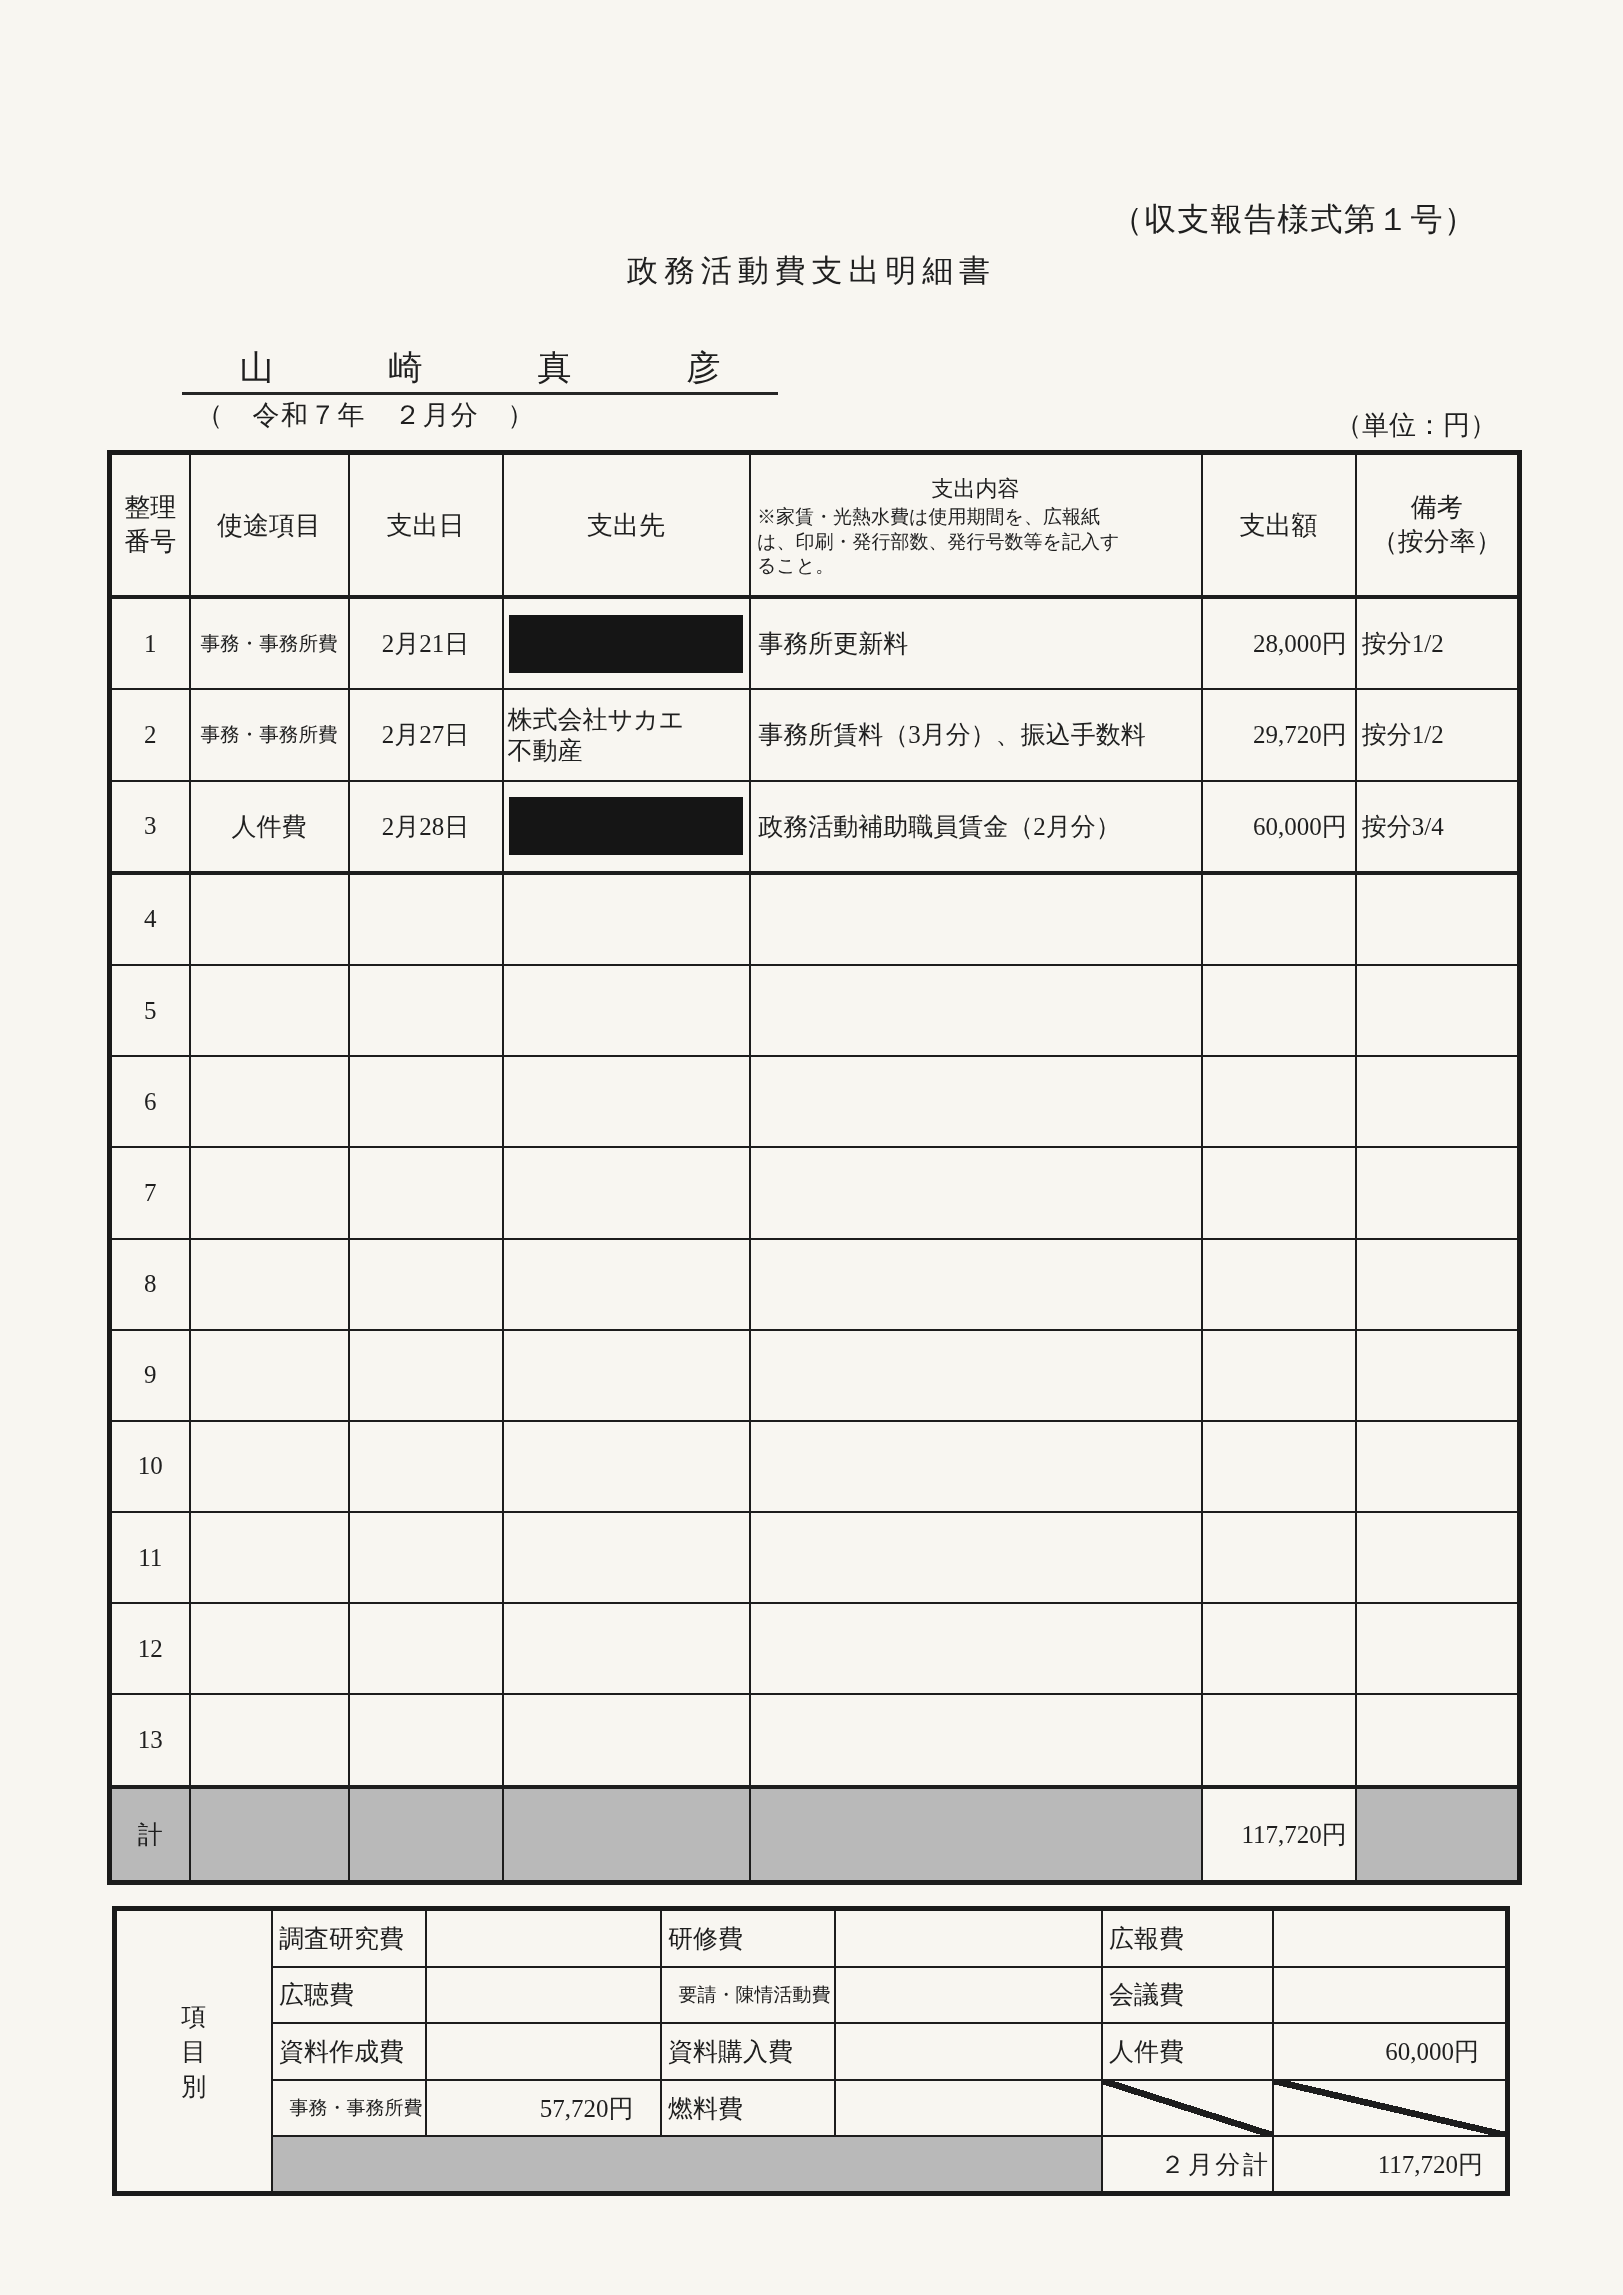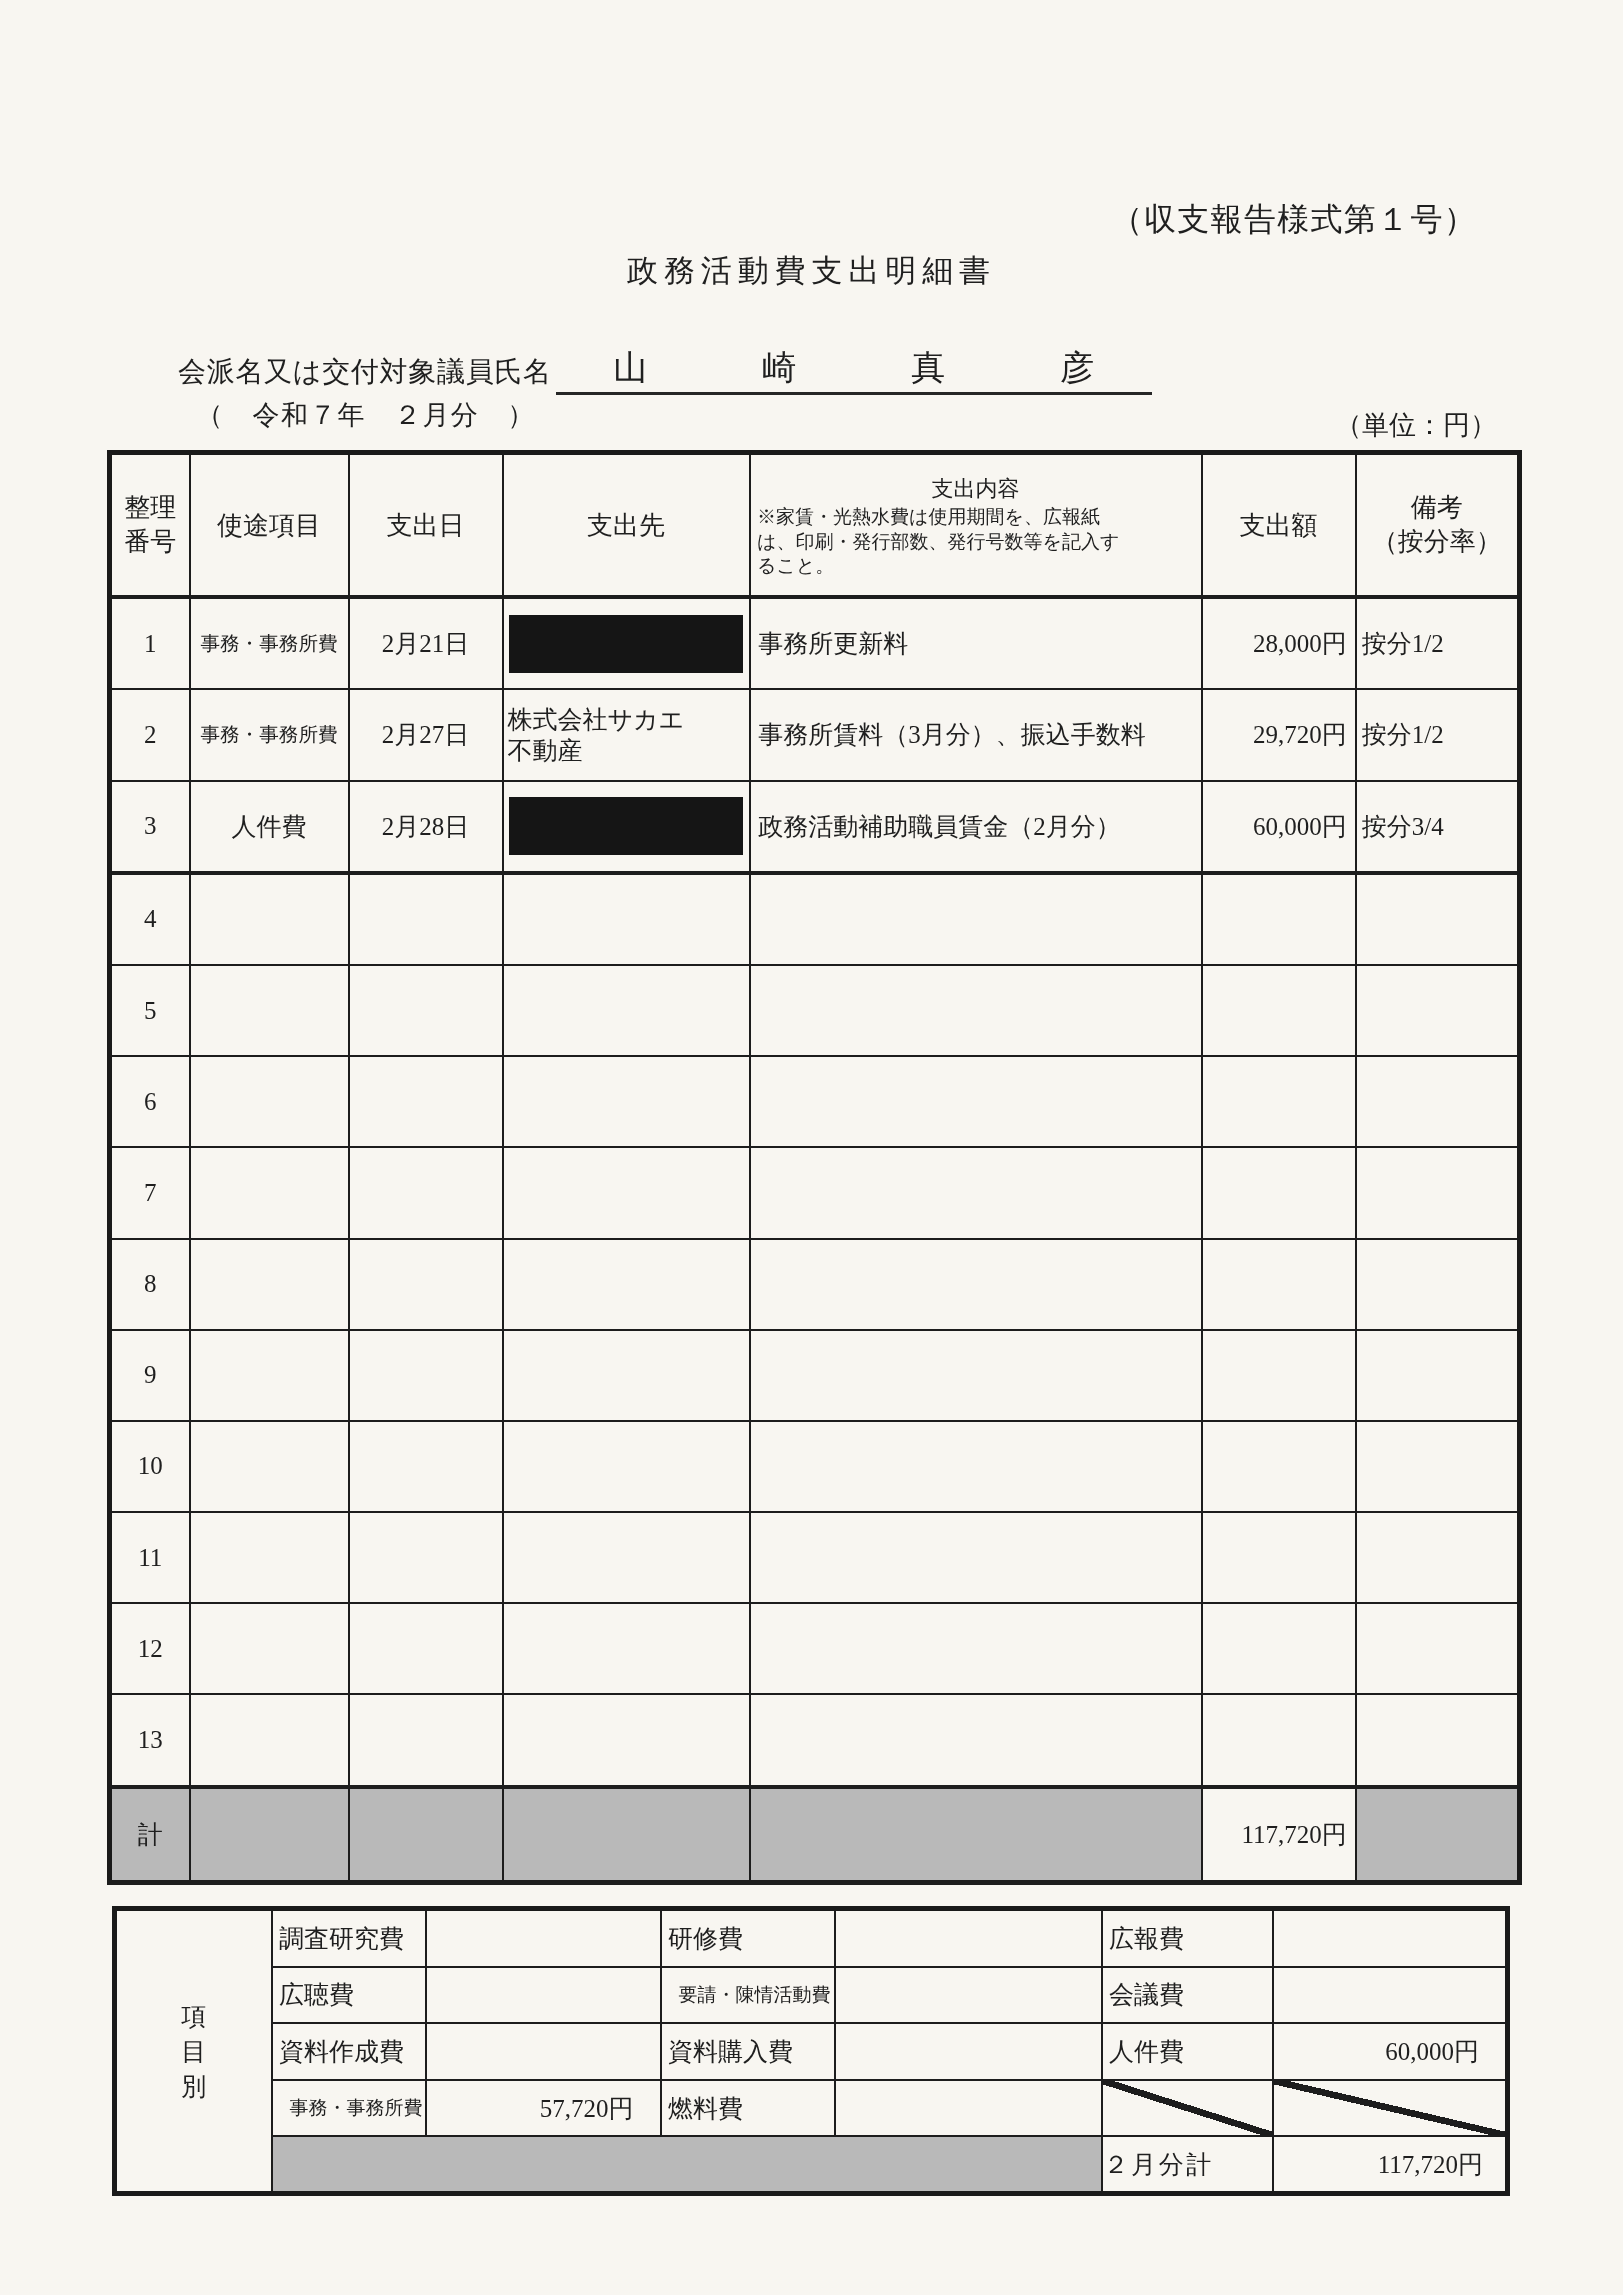--- a/index.html
+++ b/index.html
@@ -66,31 +66,30 @@
   }
   .s-cat{text-align:left;padding:1.3px 1.3px 1.3px 6.5px;}
   .s-cat.sm{font-size:19px;padding-left:17px;}
   .s-val{text-align:right;padding:1.3px 26px 1.3px 3.9px;font-size:26px;}
   .diag{
     background:linear-gradient(to top right,
       transparent calc(50% - 3.3px),#1d1d1d calc(50% - 3.3px),
       #1d1d1d calc(50% + 3.3px),transparent calc(50% + 3.3px));
   }
   .s-total-band{background:#b9b9b9;}
-  .s-total-label{text-align:left;letter-spacing:2.6px;font-size:26px;}
+  .s-total-label{text-align:right;letter-spacing:2.6px;font-size:26px;}
   .s-total-val{text-align:right;padding-right:22px;font-size:26px;}
 </style>
 </head>
 <body>
 
 <div class="abs corner-note">（収支報告様式第１号）</div>
 <div class="abs doc-title">政務活動費支出明細書</div>
 
 <div class="abs name-row">
-  <span class="name-label">会派名又は交付対象議員氏名</span>
   <span class="name-box">
     <span>山</span>
     <span>崎</span>
     <span>真</span>
     <span>彦</span>
   </span>
 </div>
 
 <div class="abs period-row">（　令和７年　２月分　）</div>
 <div class="abs unit-note">（単位：円）</div>

